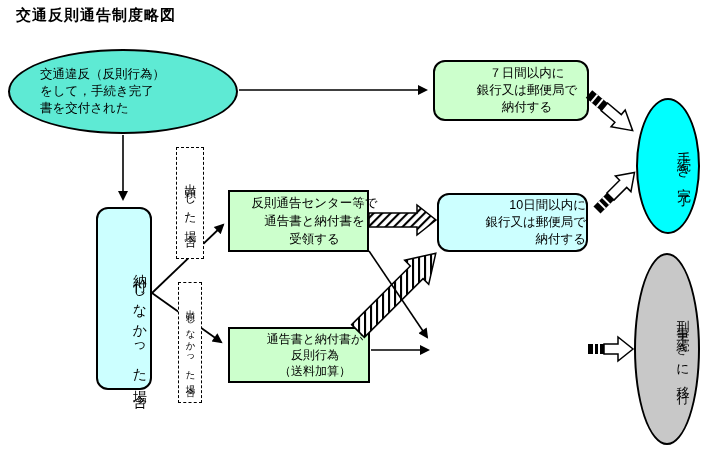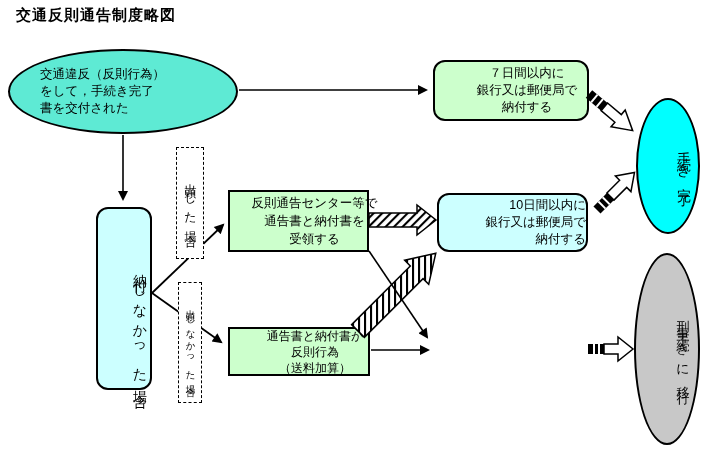--- a/index.html
+++ b/index.html
@@ -22,21 +22,21 @@
   .green{background:#ccffcc;}
   .cyanlight{background:#ccffff;align-items:flex-end;}
   .cyan{background:#00ffff;}
   .gray{background:#c8c8c8;}
   .vtext{writing-mode:vertical-rl;text-orientation:upright;}
   .start-ellipse{left:8px;top:49px;width:230px;height:85px;align-items:flex-start;text-align:left;padding-left:30px;}
   .pay7{left:433px;top:60px;width:156px;height:61px;}
   .pay10{left:437px;top:193px;width:151px;height:59px;}
   .notpaid2{left:435px;top:328px;width:151px;height:44px;}
   .receive{left:228px;top:190px;width:141px;height:62px;line-height:18px;}
-  .mailed{left:228px;top:327px;width:142px;height:49px;font-size:12px;line-height:16px;}
+  .mailed{left:228px;top:327px;width:142px;height:56px;font-size:12px;line-height:16px;}
   .notpaid{left:96px;top:207px;width:56px;height:183px;font-size:14px;letter-spacing:5px;}
   .complete{left:636px;top:98px;width:64px;height:136px;font-size:14px;letter-spacing:7px;}
   .criminal{left:634px;top:253px;width:66px;height:192px;font-size:13px;letter-spacing:6px;}
   .dlabel{
     position:absolute;box-sizing:border-box;border:1px dashed #000;background:#fff;
     display:flex;justify-content:center;align-items:center;text-align:center;z-index:3;
   }
   .appeared{left:176px;top:147px;width:28px;height:112px;font-size:12px;letter-spacing:5px;}
   .notappeared{left:178px;top:282px;width:24px;height:121px;font-size:9.5px;letter-spacing:3px;}
   .overlay{position:absolute;left:0;top:0;z-index:2;}

